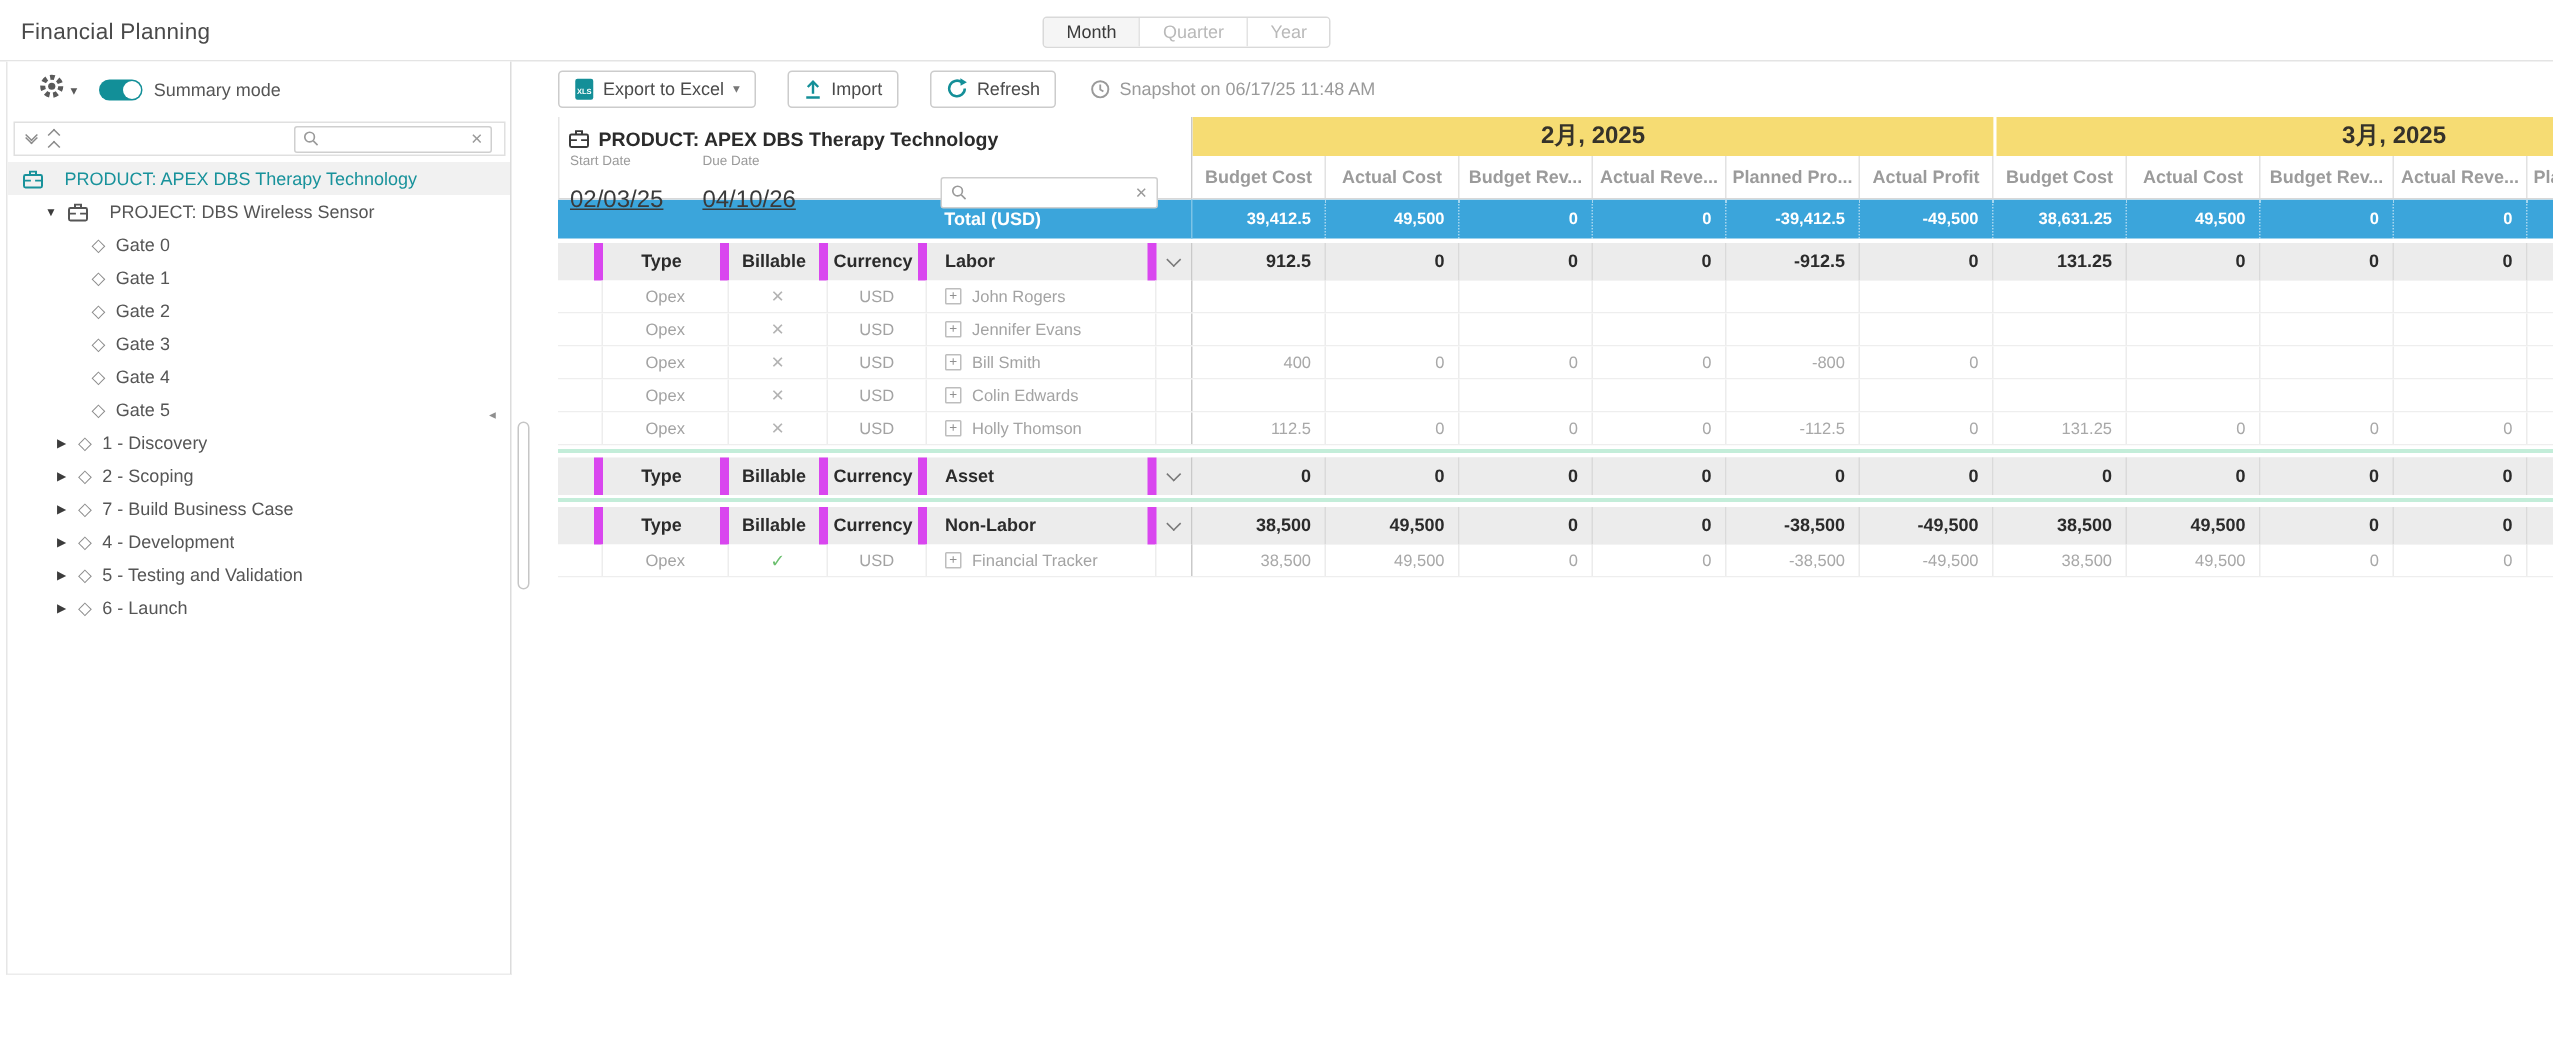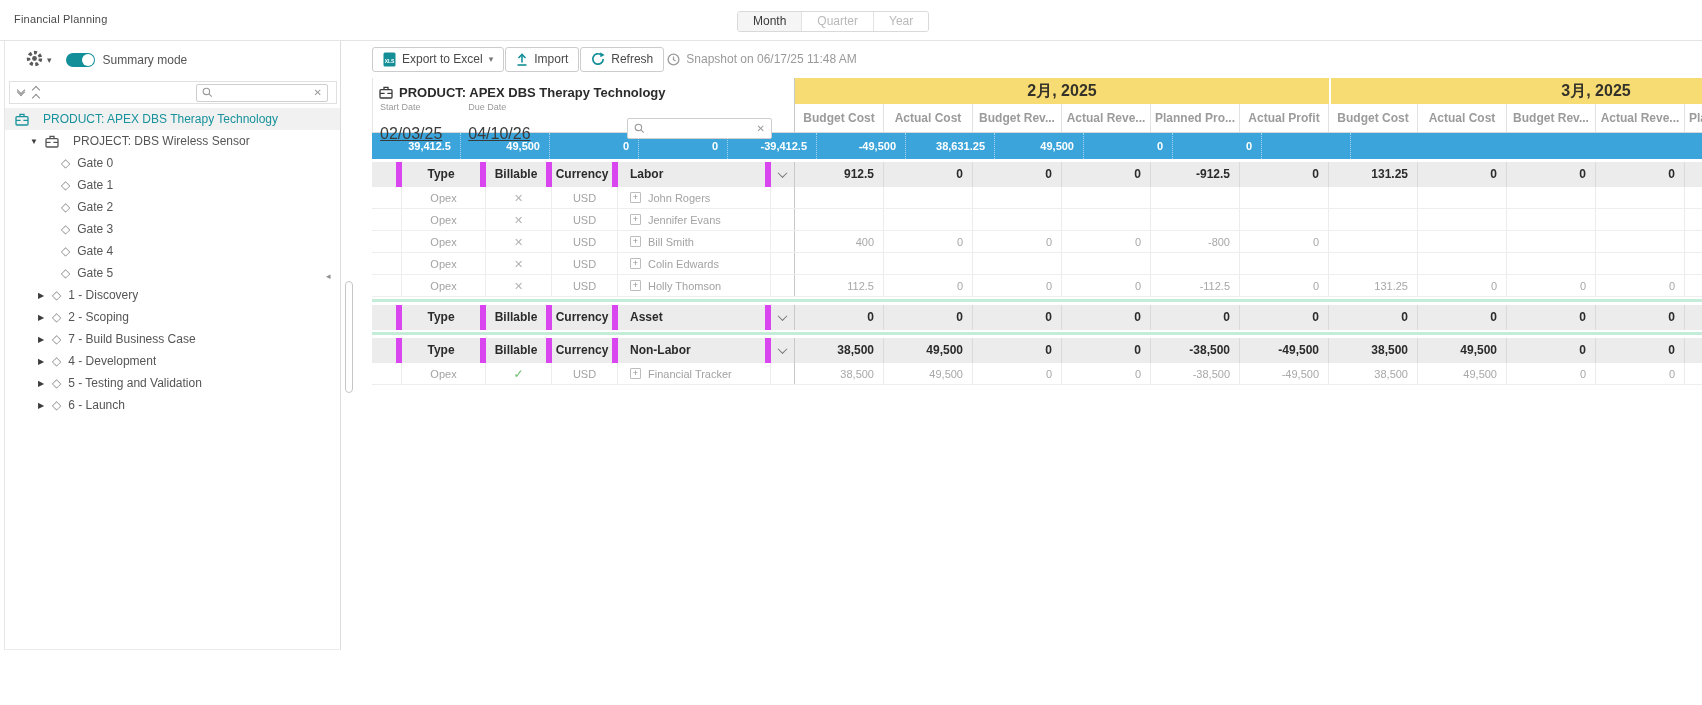--- a/index.html
+++ b/index.html
@@ -4,22 +4,22 @@
 <style>
   * { box-sizing: border-box; }
   html,body { margin:0; padding:0; }
   body {
     width:1702px; height:705px; position:relative; overflow:hidden;
     background:#fff; font-family:"Liberation Sans", sans-serif; color:#444;
     -webkit-font-smoothing:antialiased;
   }
   
   .topbar { position:absolute; left:0; top:0; width:1702px; height:41px; background:#fff; border-bottom:1px solid #e4e4e4; }
-  .app-title { position:absolute; left:14px; top:13px; font-size:11px; color:#4a4a4a; letter-spacing:.2px; }
-  .seg-control { position:absolute; left:737px; top:11px; display:flex; height:21px; border:1px solid #d9d9d9; border-radius:3px; background:#fff; overflow:hidden; }
+  .app-title { position:absolute; left:14px; top:13px; font-size:15px; color:#4a4a4a; letter-spacing:.2px; }
+  .seg-control { position:absolute; left:695px; top:11px; display:flex; height:21px; border:1px solid #d9d9d9; border-radius:3px; background:#fff; overflow:hidden; }
   .seg { padding:0 15px; font-size:12px; line-height:19px; color:#b9b9b9; background:#fff; border-right:1px solid #e3e3e3; cursor:default; white-space:nowrap; }
   .seg:last-child { border-right:none; }
   .seg.active { background:#f5f5f5; color:#3a3a3a; }
   
   .sidebar { position:absolute; left:4px; top:41px; width:337px; height:609px; border-left:1px solid #e6e6e6; border-right:1px solid #dcdcdc; border-bottom:1px solid #ececec; background:#fff; }
   .side-controls { height:38px; display:flex; align-items:center; padding-left:20px; }
   .gear-wrap { display:flex; align-items:center; gap:3px; }
   .caret-down { font-size:9px; color:#5a5a5a; }
   .toggle { width:29px; height:14px; border-radius:7px; background:#128f98; position:relative; margin-left:14px; }
   .toggle .knob { position:absolute; right:1px; top:1px; width:12px; height:12px; border-radius:50%; background:#fff; }
@@ -35,21 +35,21 @@
   .tree { margin-top:4px; }
   .tree-item { height:22px; display:flex; align-items:center; font-size:12px; color:#555; cursor:pointer; white-space:nowrap; }
   .tree-item.selected { background:#f1f1f1; color:#18929b; }
   .tree-item .arrow { width:10px; font-size:8px; color:#3c3c3c; margin-right:6px; text-align:center; }
   .tree-item .diamond { color:#8b8b8b; font-size:12px; margin-right:7px; }
   .tree-item svg { margin-right:7px; flex:none; }
   .ti-label { overflow:hidden; text-overflow:ellipsis; }
   .splitter-handle { position:absolute; left:326px; top:271px; font-size:9px; color:#8f8f8f; z-index:5; }
   .panel-scrollbar { position:absolute; left:345px; top:281px; width:8px; height:112px; border:1px solid #c6c6c6; border-radius:4px; background:#fff; }
   
-  .main-toolbar { position:absolute; left:372px; top:46px; height:26px; display:flex; align-items:center; gap:1px; }
+  .main-toolbar { position:absolute; left:372px; top:46px; height:26px; display:flex; align-items:center; gap:21px; }
   .btn { display:inline-flex; align-items:center; gap:6px; height:25px; border:1px solid #cccccc; border-radius:3px; background:#fff; padding:0 10px; font-size:12px; color:#4a4a4a; cursor:pointer; white-space:nowrap; }
   .snapshot { display:inline-flex; align-items:center; gap:6px; font-size:12px; color:#9a9a9a; margin-left:2px; }
   
   .grid { position:absolute; left:372px; top:78px; width:1330px; overflow:hidden; font-size:11px; }
   .grid-head { display:flex; height:55px; }
   .frozen { width:423px; min-width:423px; display:flex; border-right:1px solid #c9c9c9; }
   .frozen-header { width:423px; min-width:423px; border-right:1px solid #c9c9c9; border-bottom:1px solid #d8d8d8; border-left:1px solid #e6e6e6; background:#fff; }
   .fh-title { display:flex; align-items:center; gap:6px; padding:7px 0 0 6px; font-size:13px; font-weight:bold; color:#2b2b2b; }
   .fh-dates { display:flex; align-items:flex-end; padding:2px 0 0 7px; }
   .date-stack { margin-right:26px; }
@@ -314,20 +314,21 @@
           <div class="colhead">Budget Cost</div>
           <div class="colhead">Actual Cost</div>
           <div class="colhead">Budget Rev...</div>
           <div class="colhead">Actual Reve...</div>
           <div class="colhead">Planned Pro...</div>
         </div>
     </div>
   </div>
   <div id="grid-body">
       <div class="row total-row">
+        <div class="frozen-total">Total (USD)</div>
         <div class="vcell">39,412.5</div>
         <div class="vcell">49,500</div>
         <div class="vcell">0</div>
         <div class="vcell">0</div>
         <div class="vcell">-39,412.5</div>
         <div class="vcell">-49,500</div>
         <div class="vcell">38,631.25</div>
         <div class="vcell">49,500</div>
         <div class="vcell">0</div>
         <div class="vcell">0</div>

